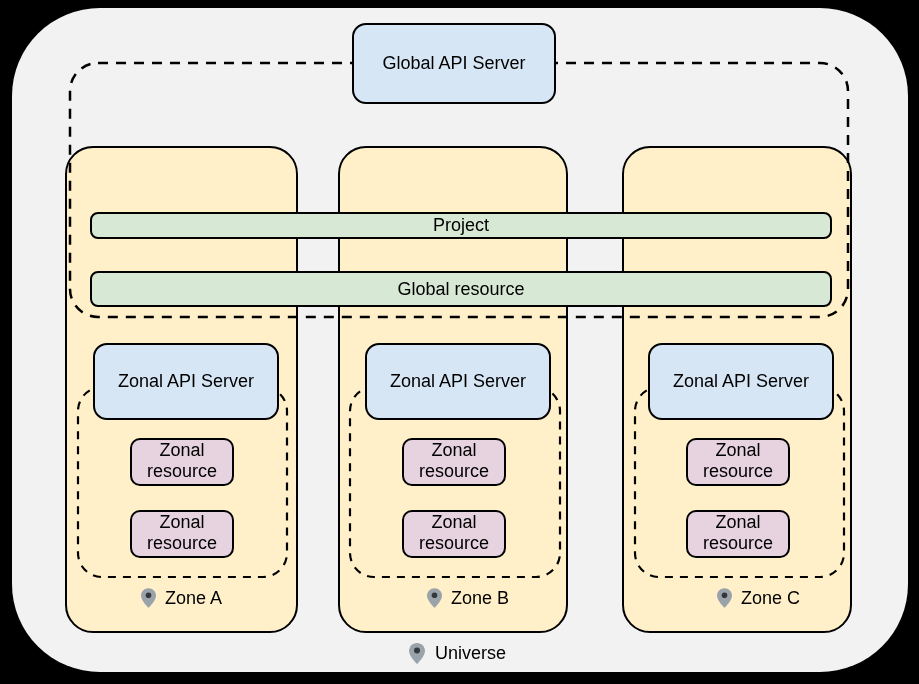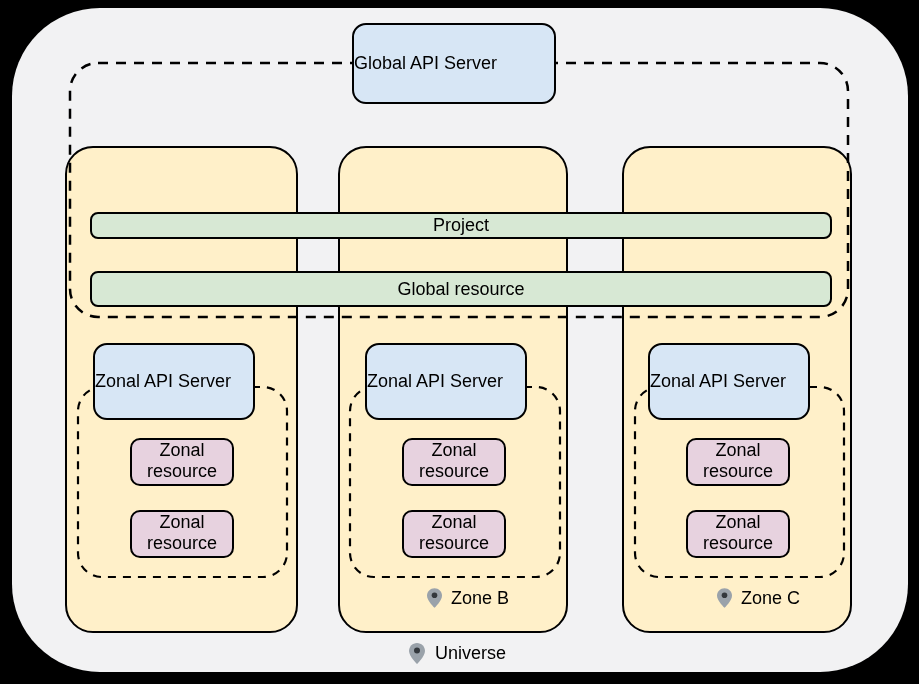--- a/index.html
+++ b/index.html
@@ -25,24 +25,24 @@
     position:absolute; left:90px; width:742px; box-sizing:border-box;
     background:#d7e8d4; border:2px solid #000; border-radius:8px; z-index:4;
     display:flex; align-items:center; justify-content:center; font-size:18px;margin-top:20px;
   }
   #project-bar         { top:192px; height:27px; }
   #global-resource-bar { top:251px; height:36px; }
 
   .api-box {
     position:absolute; box-sizing:border-box; background:#d7e6f5;
     border:2.5px solid #000; border-radius:14px; display:flex; align-items:center;
-    font-size:18px; z-index:5;
+    justify-content:center; font-size:18px; z-index:5;
   }
   #global-api { left:352px; top:23px; width:204px; height:81px; z-index:4; }
-  .zonal-api  { top:343px; width:162px; height:77px; }
+  .zonal-api  { top:343px; width:186px; height:77px; }
   #zonal-api-a { left:93px; }
   #zonal-api-b { left:365px; }
   #zonal-api-c { left:648px; }
 
   .resource {
     position:absolute; width:104px; height:48px; box-sizing:border-box;
     background:#e7d2df; border:2px solid #000; border-radius:10px; z-index:5;
     display:flex; align-items:flex-start; justify-content:center; text-align:center;
     font-size:18px; line-height:21px;
   }
@@ -114,20 +114,27 @@
   <div class="resource res-b res-bottom">
     <span>Zonal resource</span>
   </div>
   <div class="resource res-c res-top">
     <span>Zonal resource</span>
   </div>
   <div class="resource res-c res-bottom">
     <span>Zonal resource</span>
   </div>
 
+  <div class="zone-label zone-label-a">
+    <svg class="pin" width="15" height="20" viewBox="0 0 16 21">
+      <path d="M8 0 C3.6 0 0 3.6 0 8 c0 5.2 8 13 8 13 s8 -7.8 8 -13 C16 3.6 12.4 0 8 0 Z" fill="#9aa2aa"></path>
+      <circle cx="8" cy="7.5" r="3" fill="#33383d"></circle>
+    </svg>
+    <span>Zone A</span>
+  </div>
   <div class="zone-label zone-label-b">
     <svg class="pin" width="15" height="20" viewBox="0 0 16 21">
       <path d="M8 0 C3.6 0 0 3.6 0 8 c0 5.2 8 13 8 13 s8 -7.8 8 -13 C16 3.6 12.4 0 8 0 Z" fill="#9aa2aa"></path>
       <circle cx="8" cy="7.5" r="3" fill="#33383d"></circle>
     </svg>
     <span>Zone B</span>
   </div>
   <div class="zone-label zone-label-c">
     <svg class="pin" width="15" height="20" viewBox="0 0 16 21">
       <path d="M8 0 C3.6 0 0 3.6 0 8 c0 5.2 8 13 8 13 s8 -7.8 8 -13 C16 3.6 12.4 0 8 0 Z" fill="#9aa2aa"></path>

